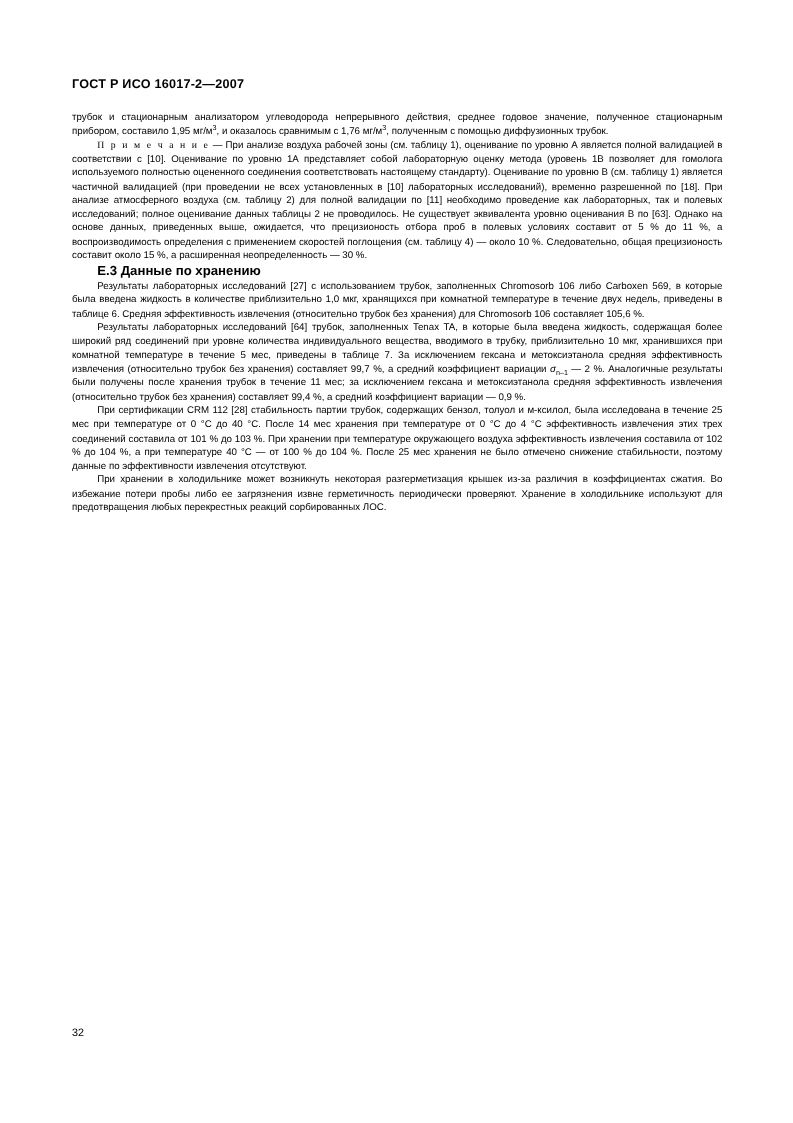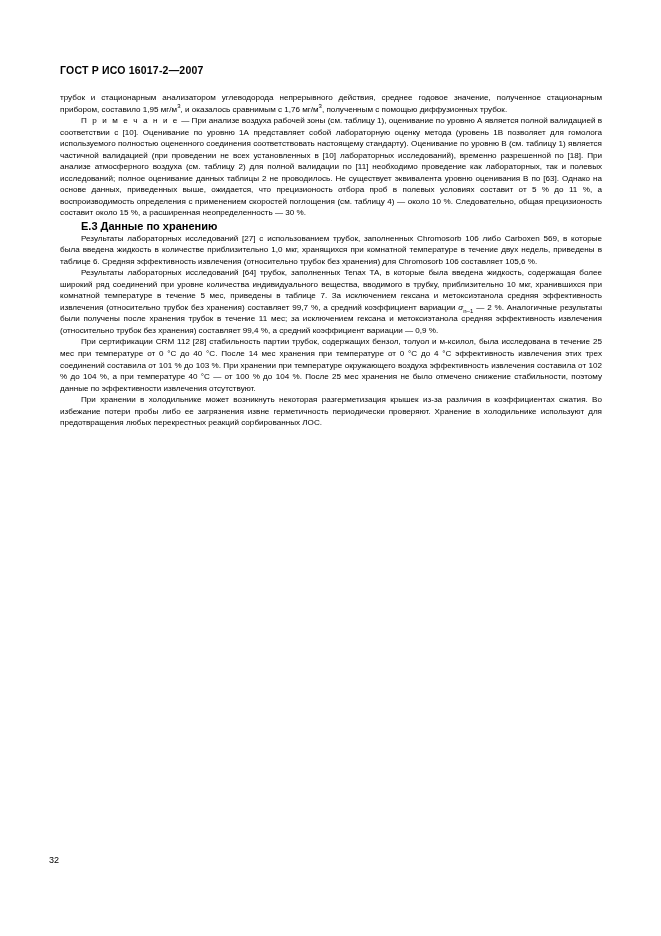--- a/index.html
+++ b/index.html
@@ -51,37 +51,38 @@
   .section-head {
     margin: 0;
     font-size: 11px;
     line-height: 11.55px;
     font-weight: bold;
     text-indent: 21px;
     margin-top: 2px;
   }
   .note-lead {
     letter-spacing: 1.6px;
+    font-family: Liberation Serif, serif;
   }
   sup {
     font-size: 6px;
     vertical-align: super;
     line-height: 0;
   }
   sub {
     font-size: 6px;
     vertical-align: sub;
     line-height: 0;
   }
   .ital {
     font-style: italic;
   }
   .pagenum {
     position: absolute;
-    left: 49px;
+    left: 60px;
     top: 855px;
     font-size: 9px;
   }
 </style>
 </head>
 <body>
 
 <div class="page">
 
   <div class="header">ГОСТ Р ИСО 16017-2—2007</div>

